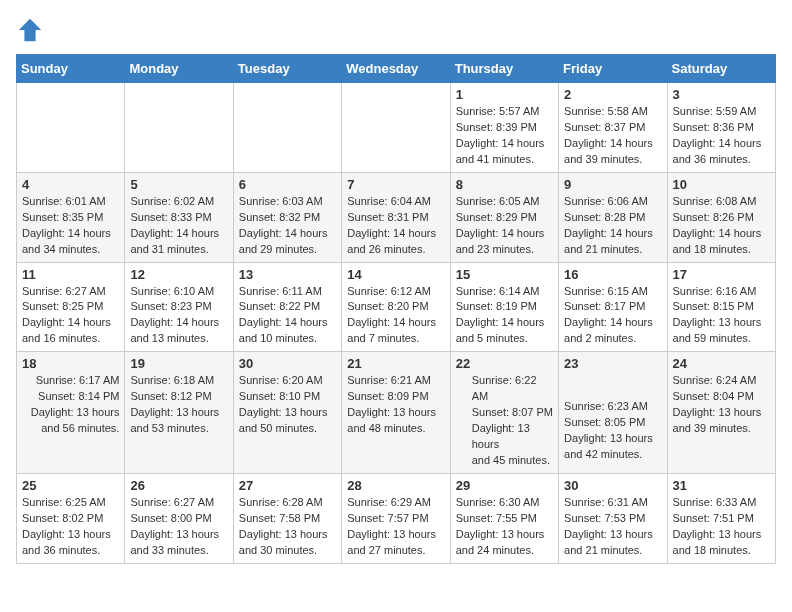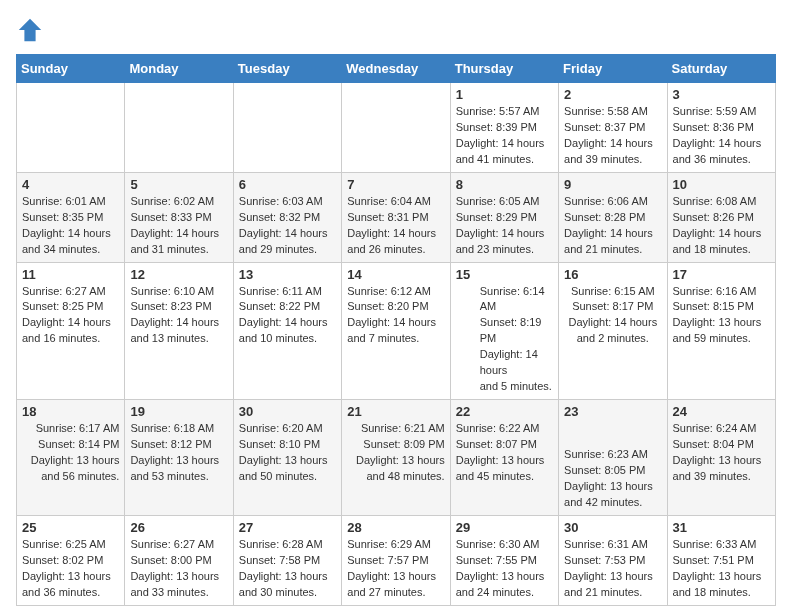--- a/index.html
+++ b/index.html
@@ -222,28 +222,28 @@
         </td>
         <td>
           <span class="day-number">14</span>
           <div class="day-info" style="white-space: pre-line;">Sunrise: 6:12 AM
 Sunset: 8:20 PM
 Daylight: 14 hours
 and 7 minutes.</div>
         </td>
         <td>
           <span class="day-number">15</span>
-          <div class="day-info" style="white-space: pre-line; margin-left: 24px;">Sunrise: 6:14 AM
+          <div class="day-info" style="white-space: pre-line;">Sunrise: 6:14 AM
 Sunset: 8:19 PM
 Daylight: 14 hours
 and 5 minutes.</div>
         </td>
         <td>
           <span class="day-number">16</span>
-          <div class="day-info" style="white-space: pre-line; text-align: center;">Sunrise: 6:15 AM
+          <div class="day-info" style="white-space: pre-line;">Sunrise: 6:15 AM
 Sunset: 8:17 PM
 Daylight: 14 hours
 and 2 minutes.</div>
         </td>
         <td>
           <span class="day-number">17</span>
           <div class="day-info" style="white-space: pre-line;">Sunrise: 6:16 AM
 Sunset: 8:15 PM
 Daylight: 13 hours
 and 59 minutes.</div>
@@ -266,28 +266,28 @@
         </td>
         <td>
           <span class="day-number">30</span>
           <div class="day-info" style="white-space: pre-line;">Sunrise: 6:20 AM
 Sunset: 8:10 PM
 Daylight: 13 hours
 and 50 minutes.</div>
         </td>
         <td>
           <span class="day-number">21</span>
-          <div class="day-info" style="white-space: pre-line; text-align: right;">Sunrise: 6:21 AM
+          <div class="day-info" style="white-space: pre-line;">Sunrise: 6:21 AM
 Sunset: 8:09 PM
 Daylight: 13 hours
 and 48 minutes.</div>
         </td>
         <td>
           <span class="day-number">22</span>
-          <div class="day-info" style="white-space: pre-line;">Sunrise: 6:22 AM
+          <div class="day-info" style="white-space: pre-line; margin-left: 16px;">Sunrise: 6:22 AM
 Sunset: 8:07 PM
 Daylight: 13 hours
 and 45 minutes.</div>
         </td>
         <td>
           <span class="day-number">23</span>
           <div class="day-info" style="white-space: pre-line; margin-top: 28px;">Sunrise: 6:23 AM
 Sunset: 8:05 PM
 Daylight: 13 hours
 and 42 minutes.</div>

